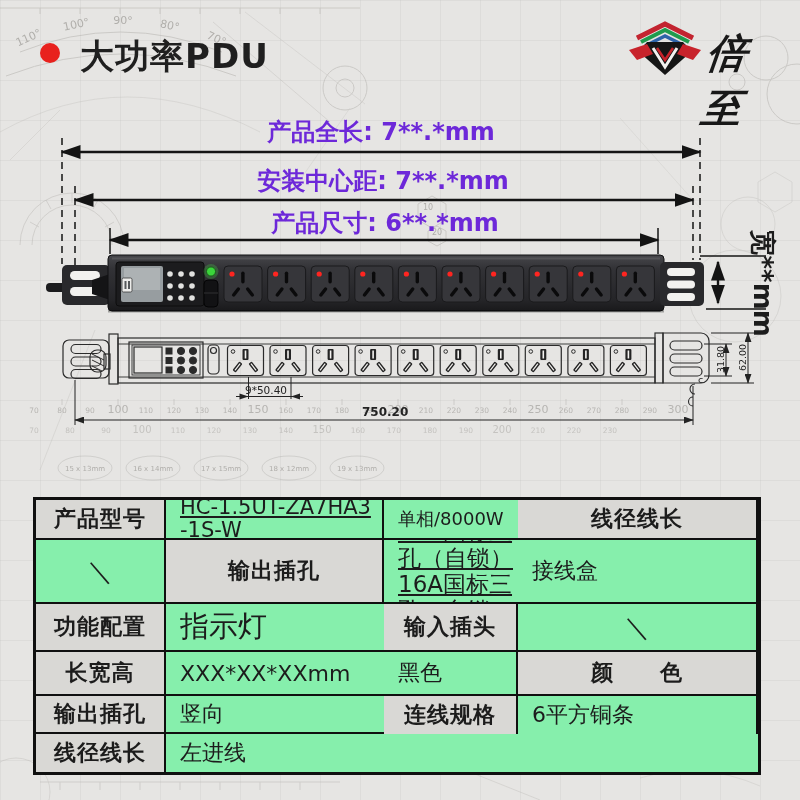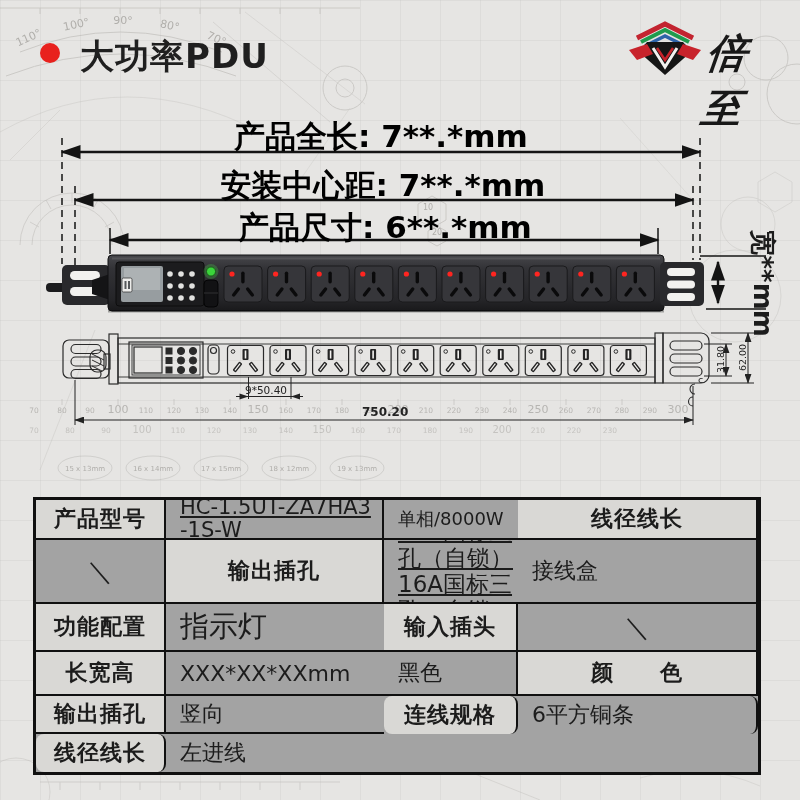--- a/index.html
+++ b/index.html
@@ -7,33 +7,33 @@
        font-family:"DejaVu Sans","Liberation Sans",sans-serif;color:#1c1c1c;}
   #stage{position:relative;width:800px;height:800px;overflow:hidden;}
   svg text{font-family:"DejaVu Sans","Liberation Sans",sans-serif;}
   .layer{position:absolute;left:0;top:0;}
   
   #header{position:absolute;left:0;top:0;width:740px;height:90px;z-index:5;}
   #red-dot{position:absolute;left:40px;top:43px;width:20px;height:20px;border-radius:50%;background:#e8211d;}
   #page-title{position:absolute;left:80px;top:34px;font-size:34px;font-weight:800;letter-spacing:1px;color:#1f1f1f;}
   #brand{position:absolute;left:704px;top:26px;font-size:40px;font-weight:800;font-style:italic;color:#181818;letter-spacing:2px;transform:skewX(-6deg);}
   
-  .dim-text{position:absolute;transform:translateX(-50%);font-size:31px;font-weight:700;color:#000000;white-space:nowrap;z-index:6;}
+  .dim-text{position:absolute;transform:translateX(-50%);font-size:24px;font-weight:700;color:#6d28d9;white-space:nowrap;z-index:6;}
   #width-label{position:absolute;left:712px;top:262px;width:100px;text-align:center;font-size:26px;font-weight:700;transform:rotate(90deg);z-index:6;white-space:nowrap;}
   .cad-num{position:absolute;font-size:12px;font-weight:600;color:#232323;white-space:nowrap;z-index:6;}
   .cad-num.small{font-size:10.5px;font-weight:500;}
   .rot270{transform:rotate(-90deg);transform-origin:center;}
   
   #spec-table{position:absolute;left:33px;top:497px;width:722px;height:272px;z-index:8;
-     background:#a3a3a3;border:3px solid #101010;display:grid;
+     background:#86efac;border:3px solid #101010;display:grid;
      grid-template-columns:130px 218px 134px 240px;
      grid-template-rows:40px 64px 48px 44px 38px 38px;}
   .cell{display:flex;align-items:center;border-right:2px solid #101010;border-bottom:2px solid #101010;overflow:hidden;}
   .cell.lastcol{border-right:none;}
-  .cell.lastrow{border-bottom:none;border-radius:8px;}
+  .cell.lastrow{border-bottom:none;}
   .tl{background:#d9d8d5;justify-content:center;font-weight:700;font-size:22px;letter-spacing:1px;}
   .tv{padding-left:14px;font-size:22px;}
   .tv.center{justify-content:center;padding-left:0;}
   .pre{white-space:pre-line;line-height:1.08;text-decoration:underline;}
   .slash{font-size:26px;font-weight:300;}
   .model{font-size:21px;}
   .jack{font-size:23px;line-height:1.15;}
   .bigval{font-size:29px;font-weight:500;}
   .v1{font-size:18px;}
 </style>

